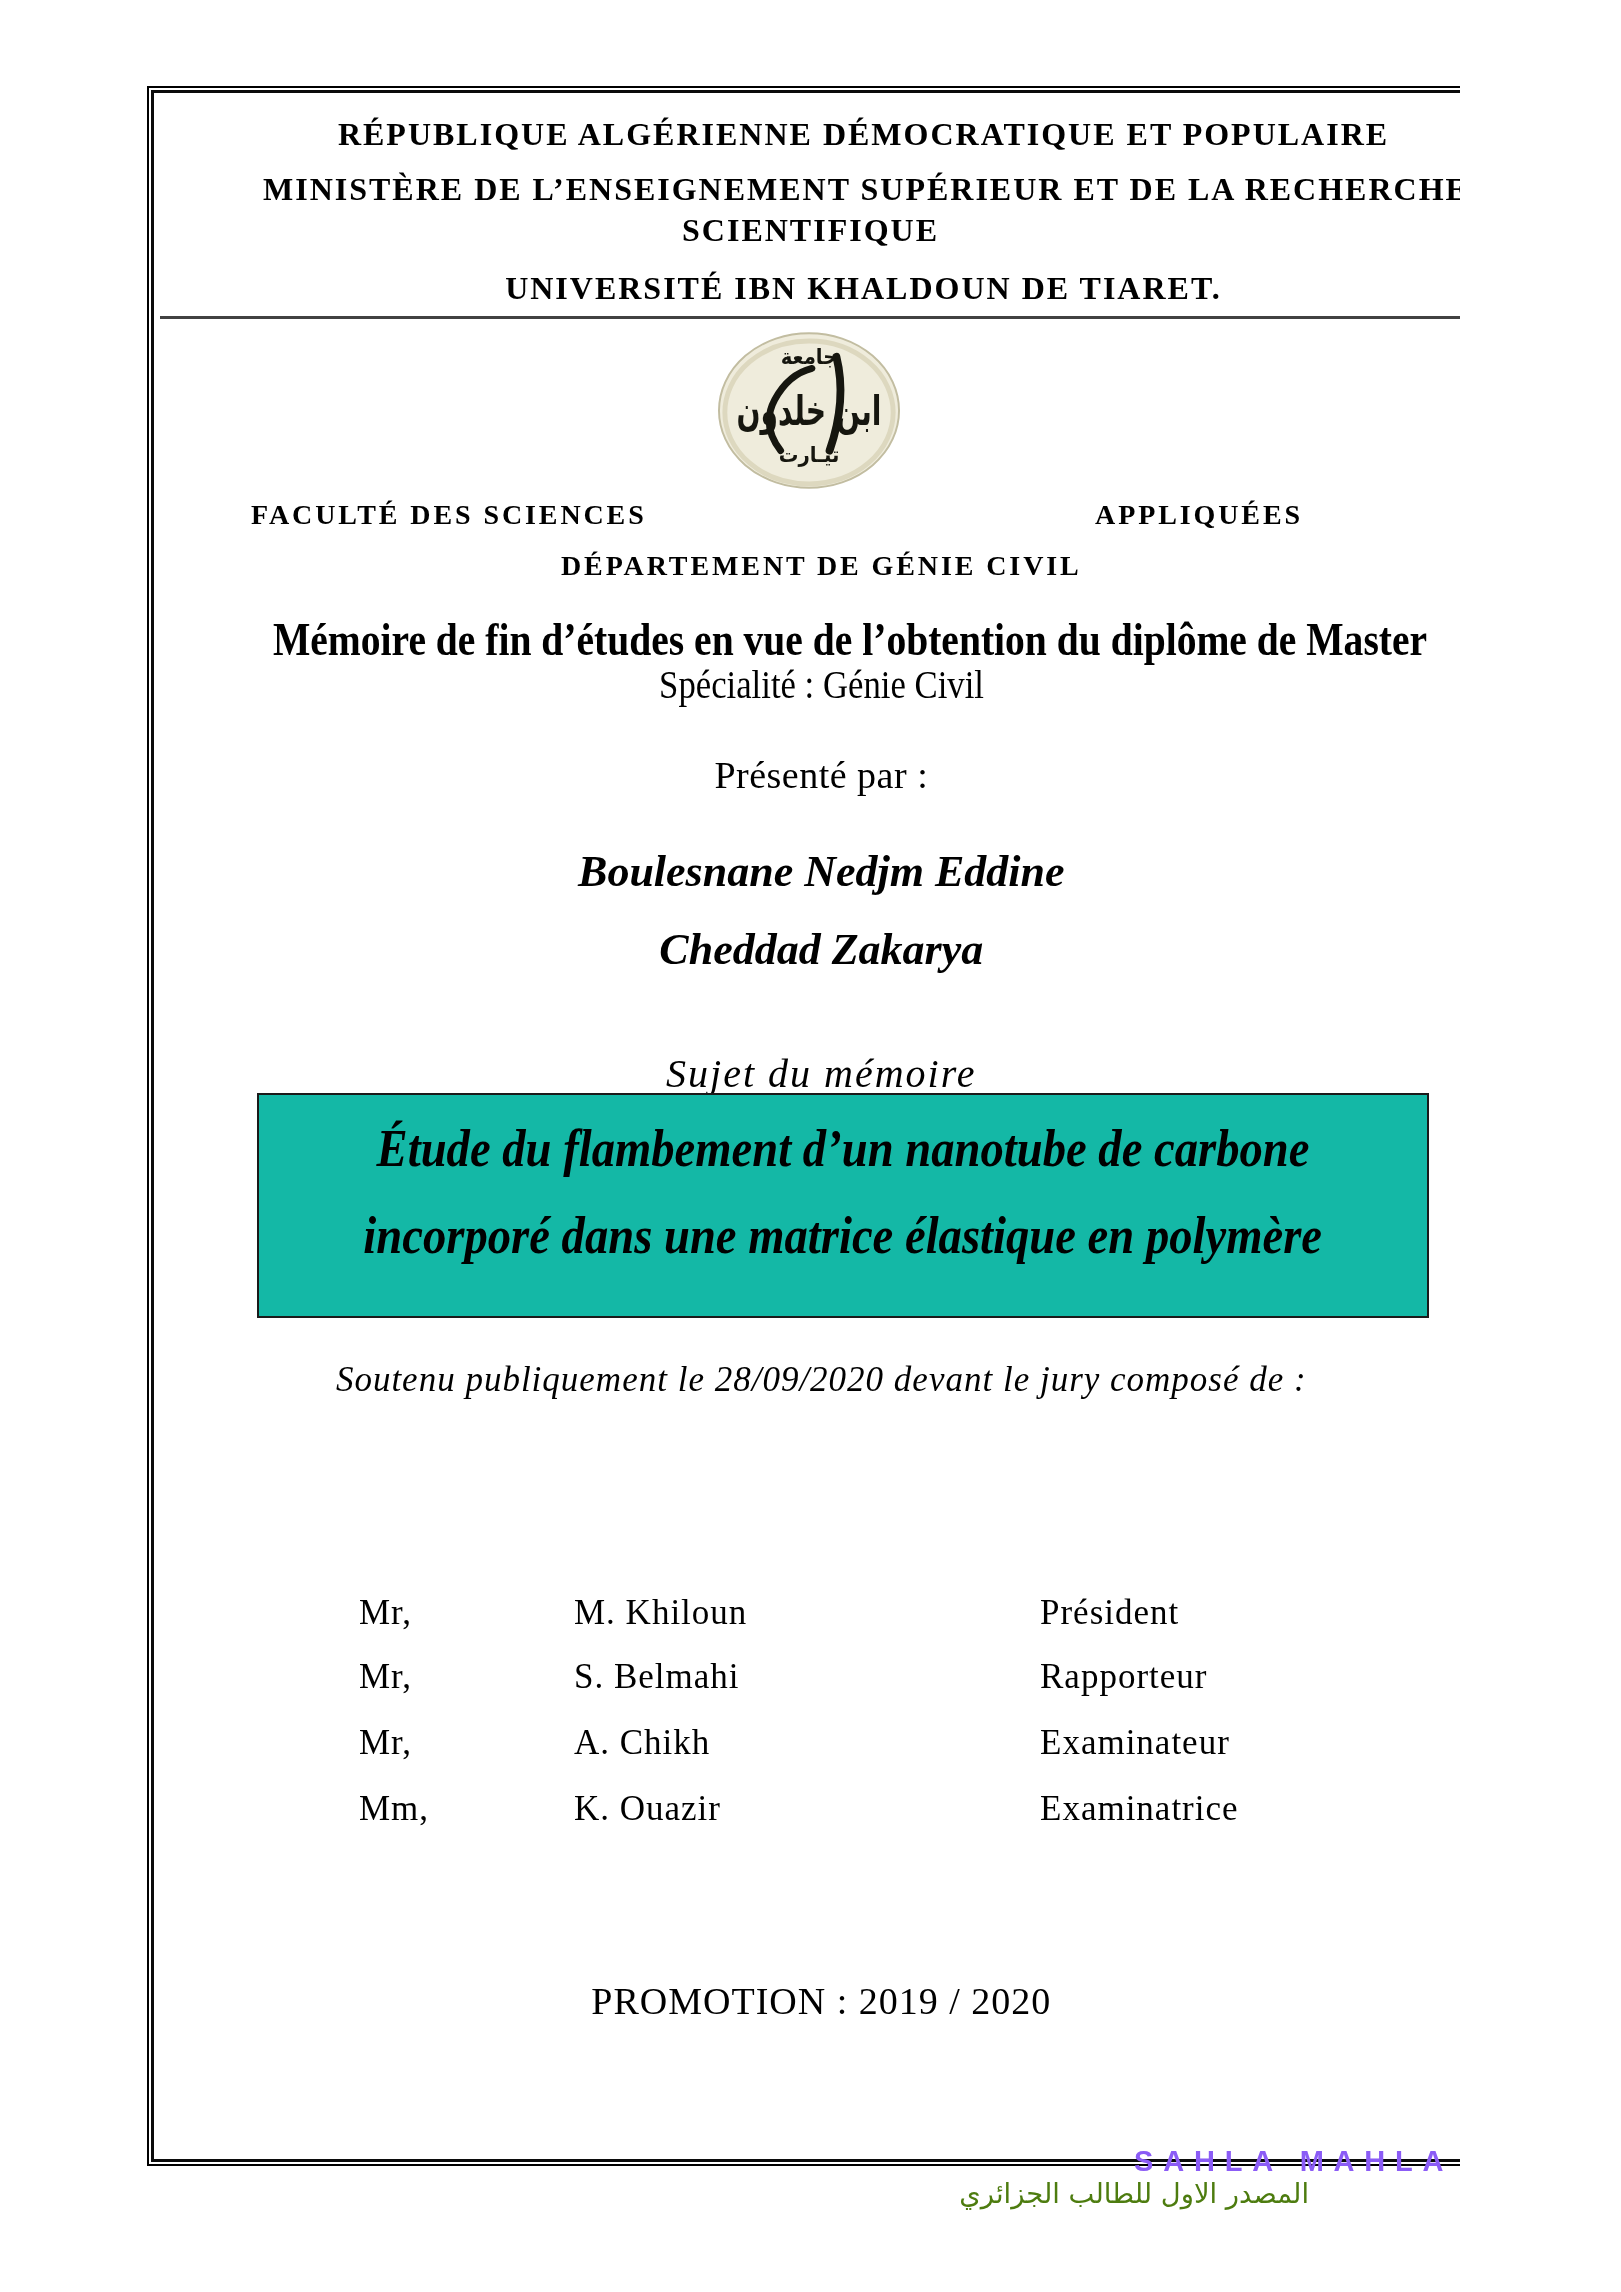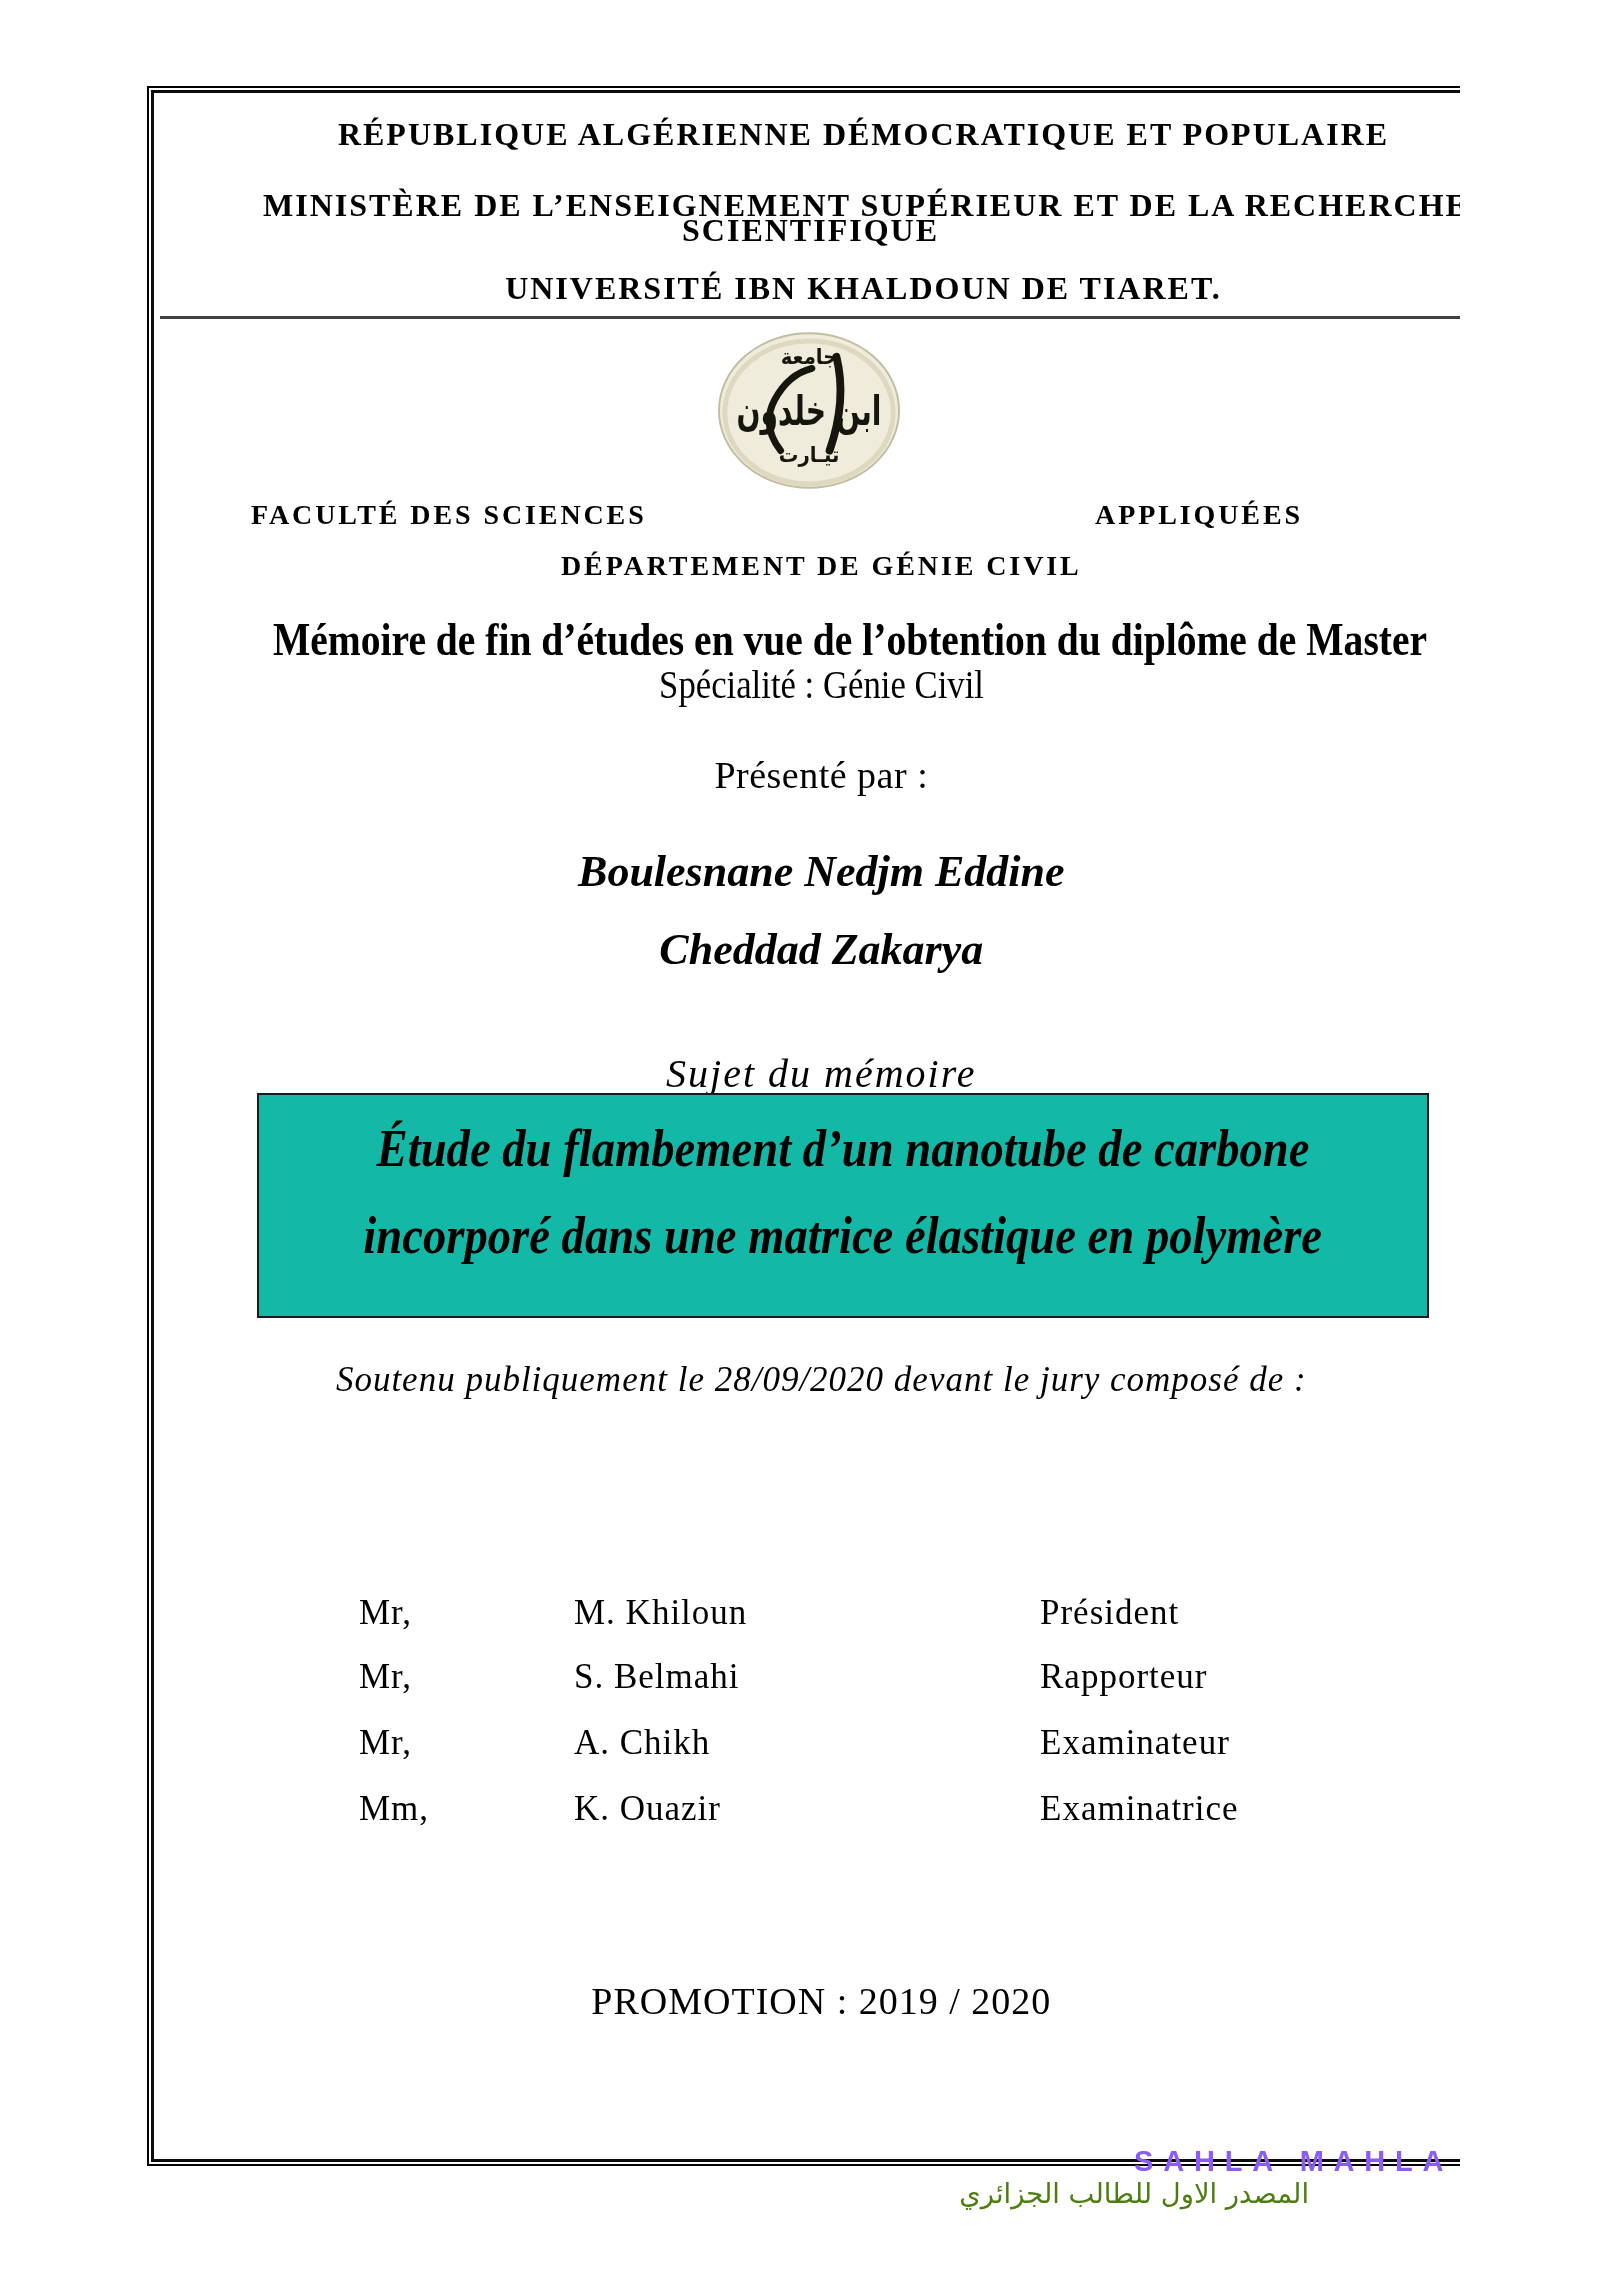--- a/index.html
+++ b/index.html
@@ -51,21 +51,21 @@
 </head>
 <body>
 
 <div class="page">
 
   <div class="frame">
     <div class="frame-inner"></div>
   </div>
 
   <div class="line hdr shift" style="top:118px">RÉPUBLIQUE ALGÉRIENNE DÉMOCRATIQUE ET POPULAIRE</div>
-  <div class="line hdr shift" style="top:189px">MINISTÈRE DE L’ENSEIGNEMENT SUPÉRIEUR ET DE LA RECHERCHE</div>
+  <div class="line hdr shift" style="top:173px">MINISTÈRE DE L’ENSEIGNEMENT SUPÉRIEUR ET DE LA RECHERCHE</div>
   <div class="line hdr" style="top:214px">SCIENTIFIQUE</div>
   <div class="line hdr shift" style="top:272px">UNIVERSITÉ IBN KHALDOUN DE TIARET.</div>
 
   <div class="rule"></div>
 
   <svg class="seal" width="183" height="159" viewBox="0 0 187 162">
     <ellipse cx="93" cy="81" rx="92" ry="79" fill="#efecdc" stroke="#c2bda1" stroke-width="2"></ellipse>
     <ellipse cx="93" cy="83" rx="86" ry="73" fill="none" stroke="#ddd8bf" stroke-width="5"></ellipse>
     <path d="M64 122 Q44 96 58 70 Q72 44 96 38" stroke="#16160f" stroke-width="7" fill="none" stroke-linecap="round"></path>
     <path d="M121 26 Q132 70 114 122" stroke="#16160f" stroke-width="8" fill="none" stroke-linecap="round"></path>

